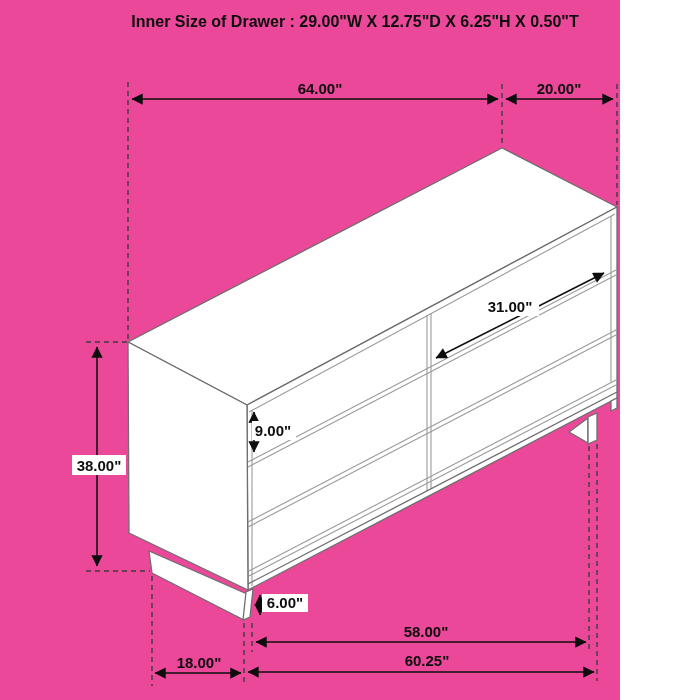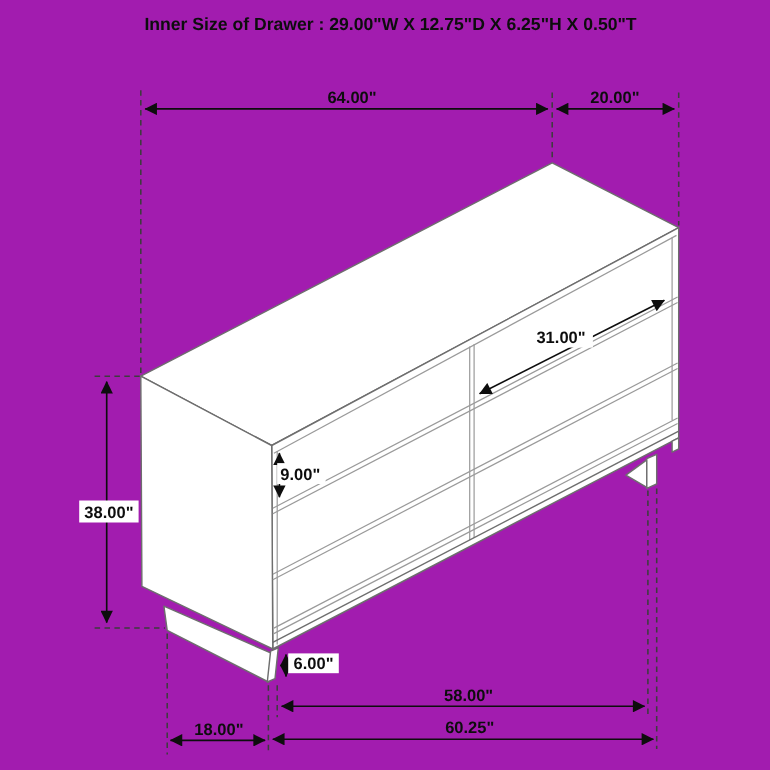--- a/index.html
+++ b/index.html
@@ -1,24 +1,24 @@
 <!DOCTYPE html>
 <html><head>
 <meta charset="utf-8">
 <style>
   html, body {
     margin: 0;
     padding: 0;
     background: #ffffff;
   }
   .frame {
-    width: 700px;
+    width: 620px;
     height: 700px;
     position: relative;
-    background: #a21caf;
+    background: #ec4899;
     font-family: "Liberation Sans", sans-serif;
     overflow: hidden;
     text-decoration: underline;
   }
   svg { display: block; }
   .furn {
     fill: #ffffff;
     stroke: #6e6e6e;
     stroke-width: 1.3;
     stroke-linejoin: round;

